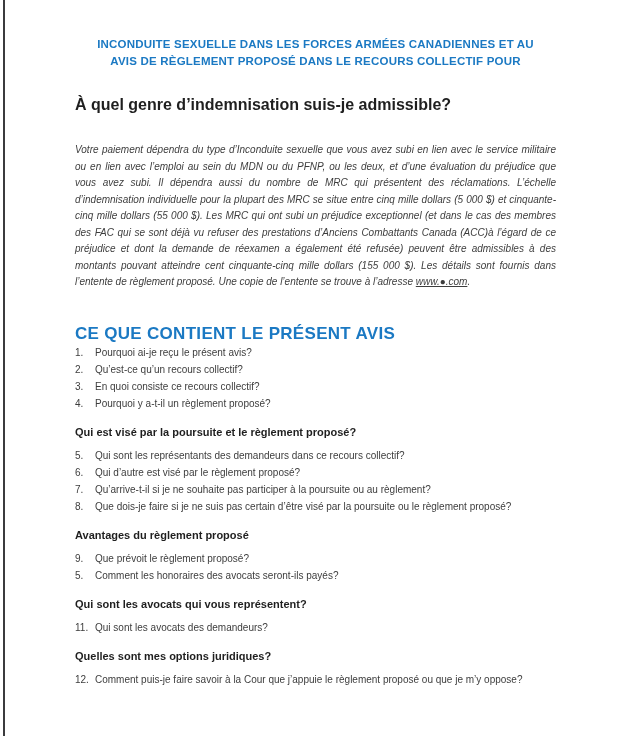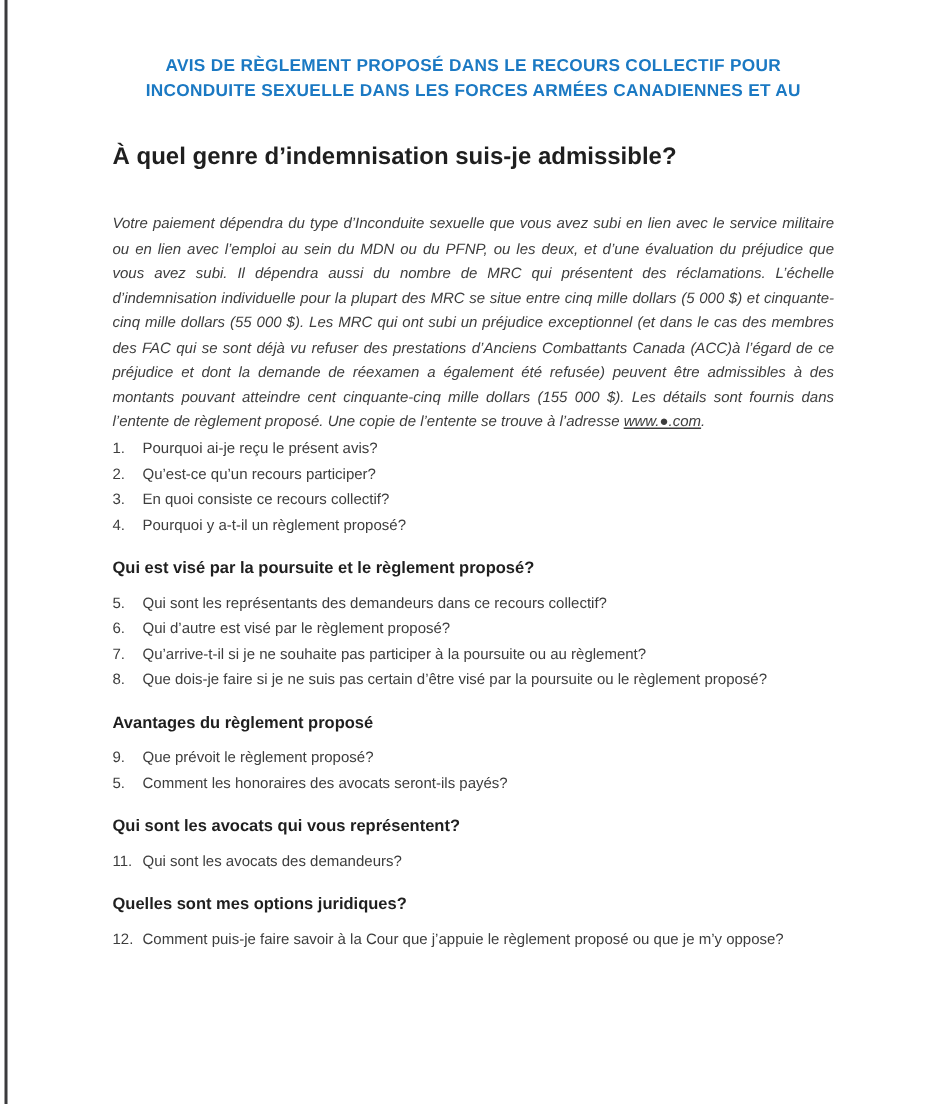--- a/index.html
+++ b/index.html
@@ -78,37 +78,38 @@
 </style>
 </head>
 <body>
 
 <div class="page">
   <div class="edge-line"></div>
 
   <div class="content">
 
     <div class="doc-title" style="color: rgb(27, 121, 195);">
+      <div class="t-line">INCONDUITE SEXUELLE DANS LES FORCES ARMÉES CANADIENNES ET AU</div>
       <div class="t-line">AVIS DE RÈGLEMENT PROPOSÉ DANS LE RECOURS COLLECTIF POUR</div>
-      <div class="t-line">INCONDUITE SEXUELLE DANS LES FORCES ARMÉES CANADIENNES ET AU</div>
     </div>
 
     <div class="intro-question">À quel genre d’indemnisation suis-je admissible?</div>
 
     <p class="intro-paragraph"><span>Votre paiement dépendra du type d’Inconduite sexuelle que vous avez subi en lien avec le service militaire ou en lien avec l’emploi au sein du MDN ou du PFNP, ou les deux, et d’une évaluation du préjudice que vous avez subi. Il dépendra aussi du nombre de MRC qui présentent des réclamations. L’échelle d’indemnisation individuelle pour la plupart des MRC se situe entre cinq mille dollars (5 000 $) et cinquante-cinq mille dollars (55 000 $). Les MRC qui ont subi un préjudice exceptionnel (et dans le cas des membres des FAC qui se sont déjà vu refuser des prestations d’Anciens Combattants Canada (ACC)à l’égard de ce préjudice et dont la demande de réexamen a également été refusée) peuvent être admissibles à des montants pouvant atteindre cent cinquante-cinq mille dollars (155 000 $). Les détails sont fournis dans l’entente de règlement proposé. Une copie de l’entente se trouve à l’adresse </span><a>www.●.com</a><span>.</span></p>
 
+    <div class="contents-heading" style="color: rgb(27, 121, 195);">CE QUE CONTIENT LE PRÉSENT AVIS</div>
 
     <div class="toc-list">
       <div class="toc-item">
         <span class="num">1.</span>
         <span class="txt">Pourquoi ai-je reçu le présent avis?</span>
       </div>
       <div class="toc-item">
         <span class="num">2.</span>
-        <span class="txt">Qu’est-ce qu’un recours participer?</span>
+        <span class="txt">Qu’est-ce qu’un recours collectif?</span>
       </div>
       <div class="toc-item">
         <span class="num">3.</span>
         <span class="txt">En quoi consiste ce recours collectif?</span>
       </div>
       <div class="toc-item">
         <span class="num">4.</span>
         <span class="txt">Pourquoi y a-t-il un règlement proposé?</span>
       </div>
     </div>

